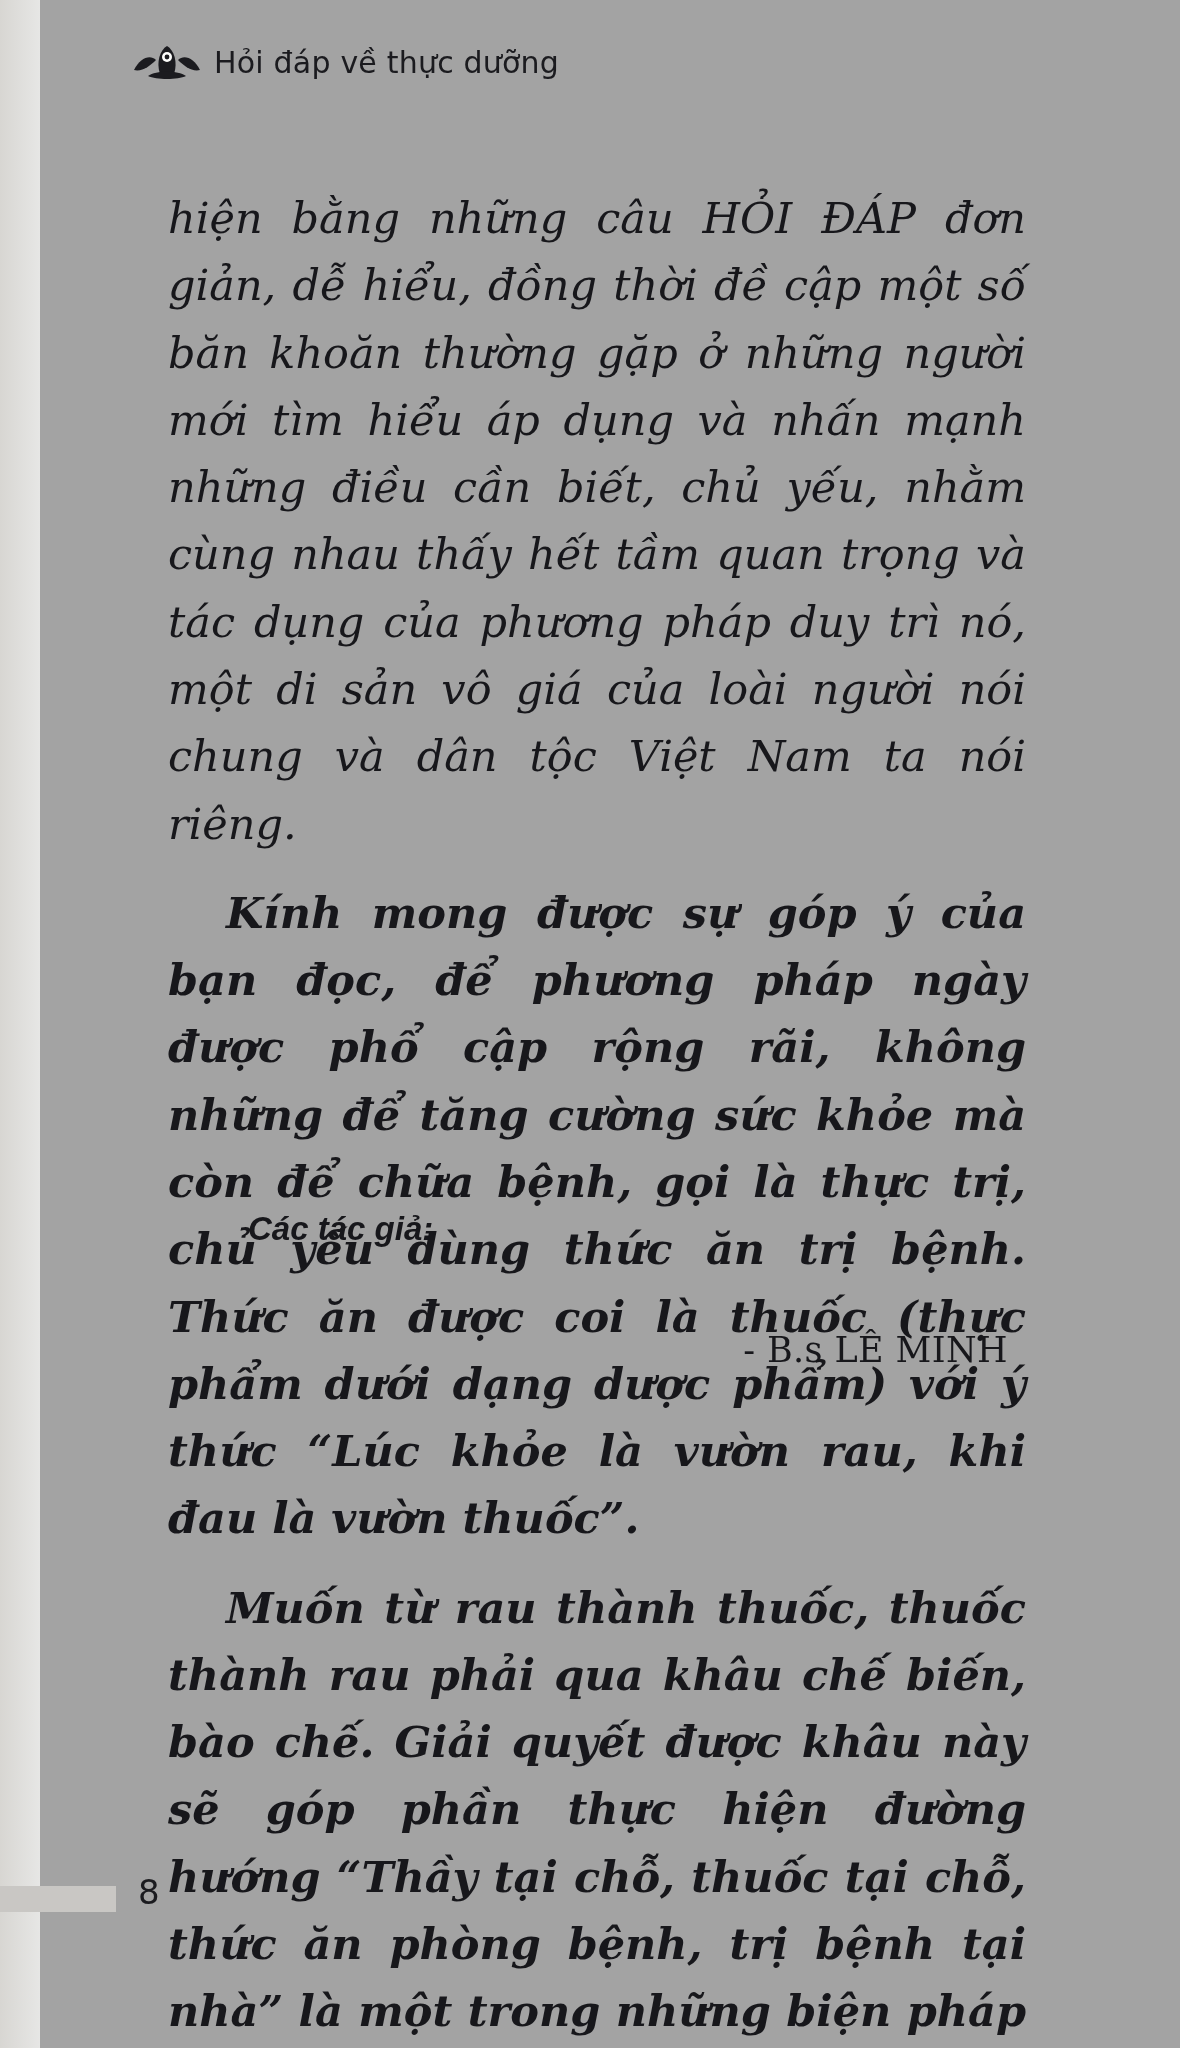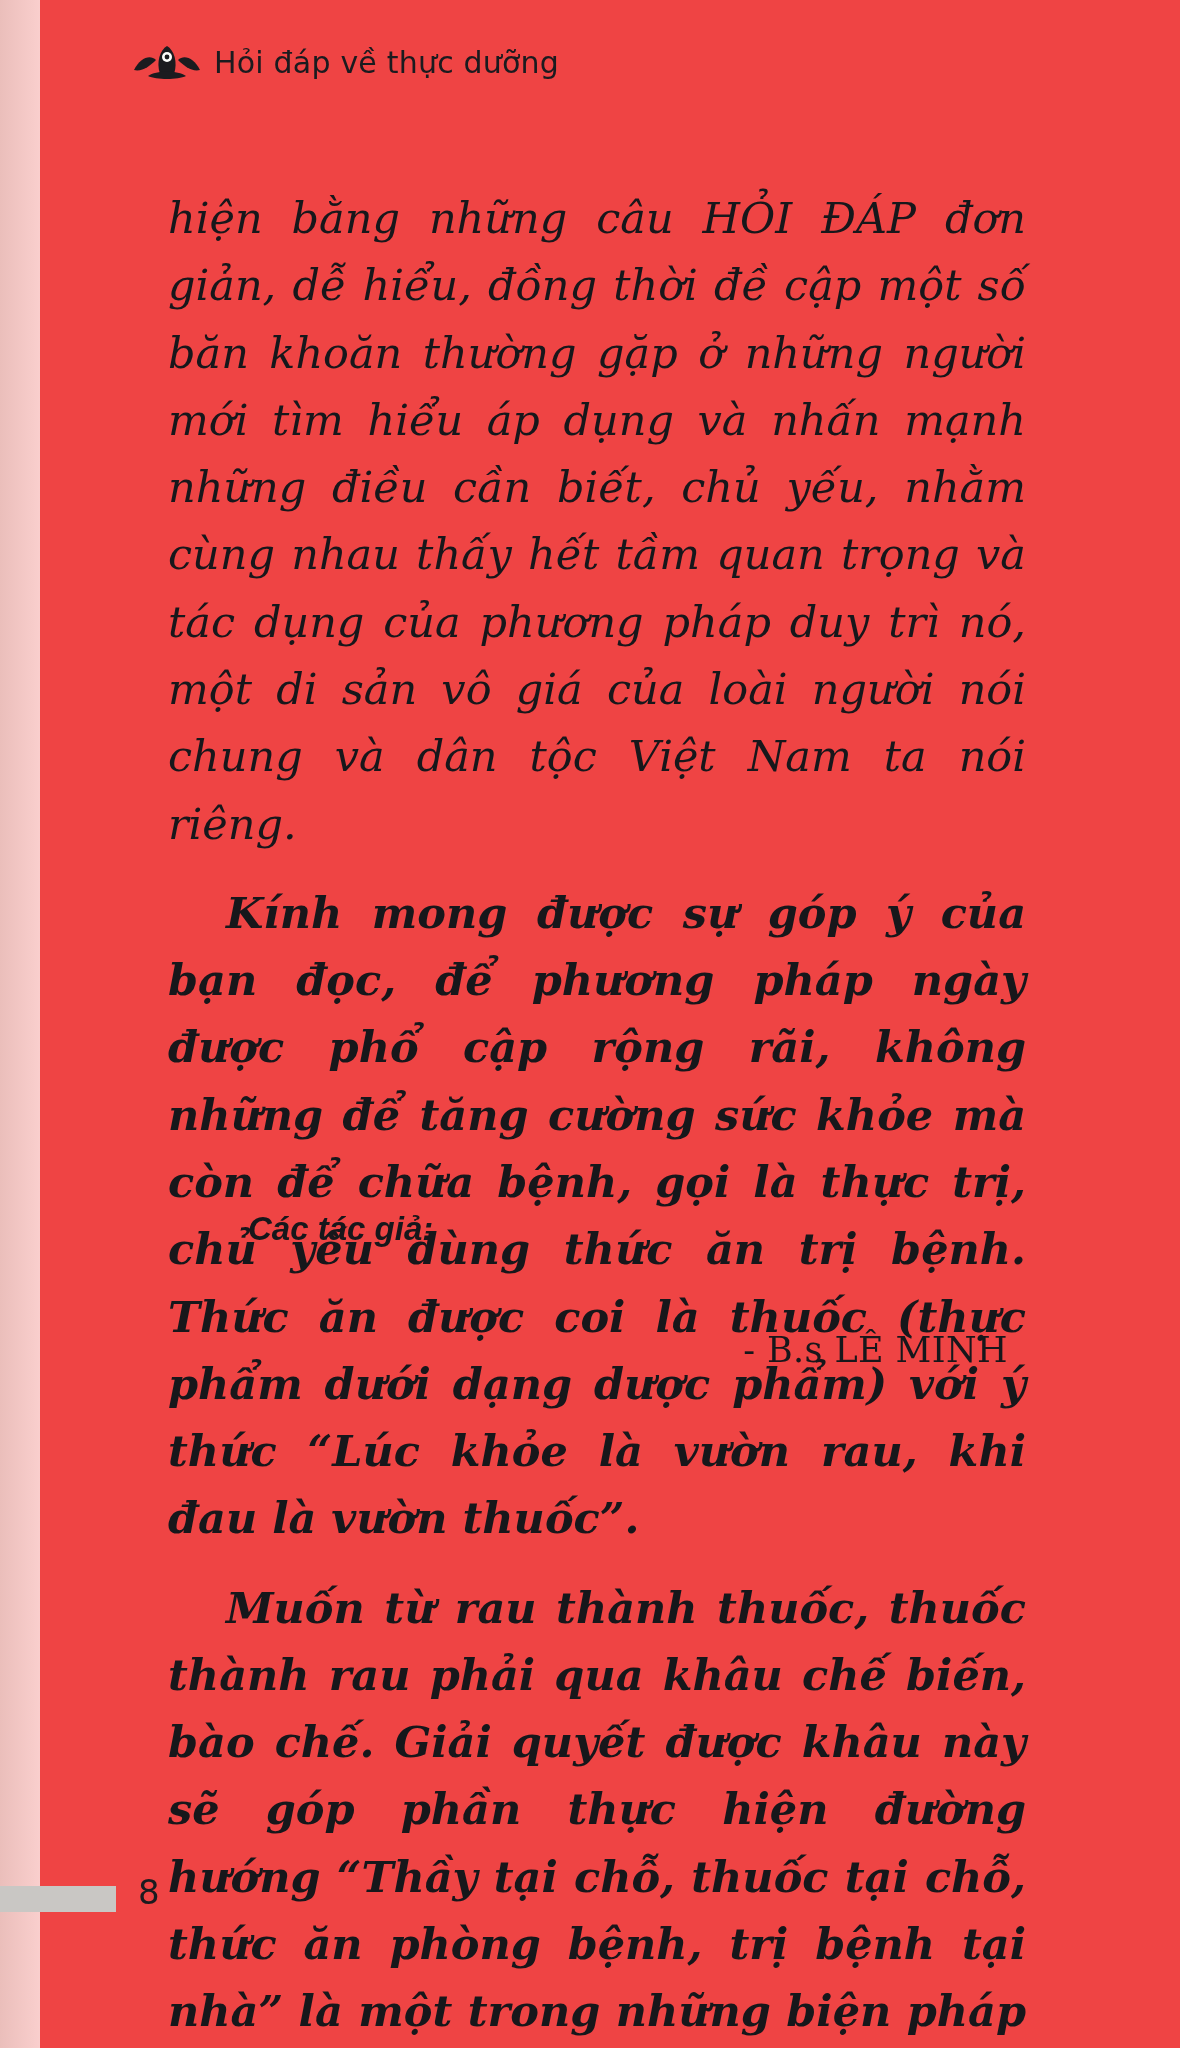--- a/index.html
+++ b/index.html
@@ -13,21 +13,21 @@
     position: relative;
     overflow: hidden;
     font-family: "Liberation Serif", serif;
     color: #16161a;
   }
 
   
   .page {
     position: absolute;
     inset: 0;
-    background: #ef4444;
+    background: #a3a3a3;
   }
   .page::before {
     content: "";
     position: absolute;
     top: 0; left: 0; bottom: 0;
     width: 40px;
     background: linear-gradient(to right, #e9e7e2, #fdfdfb);
     opacity: .75;
   }
 

